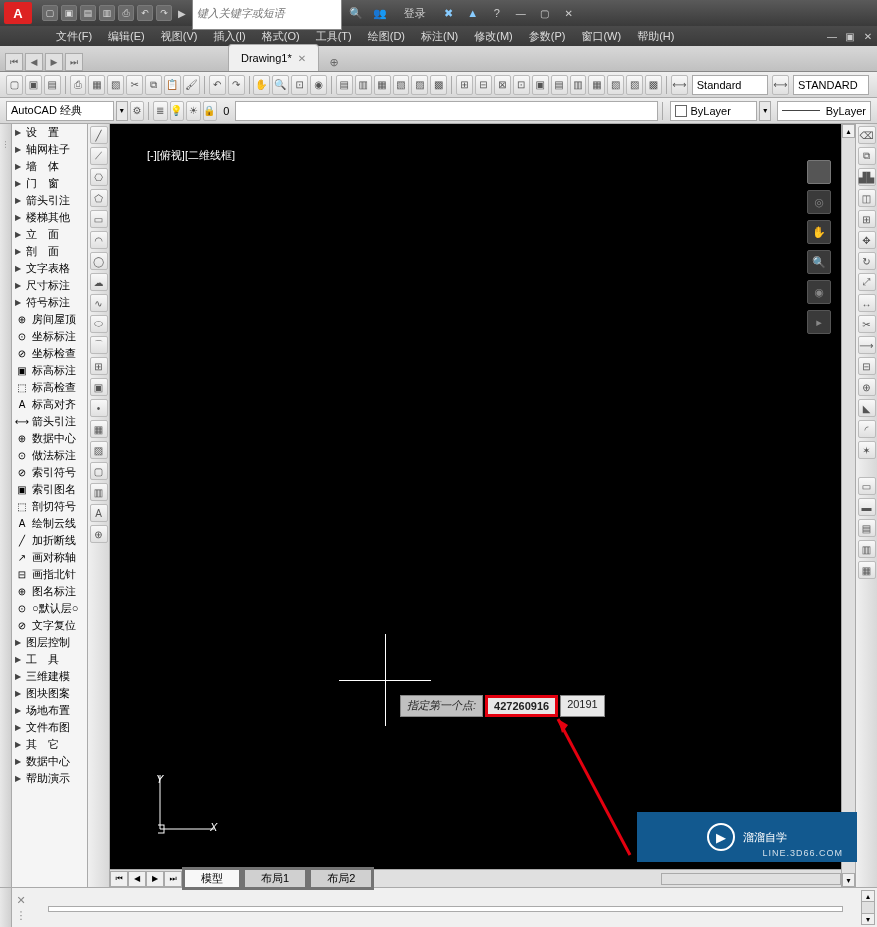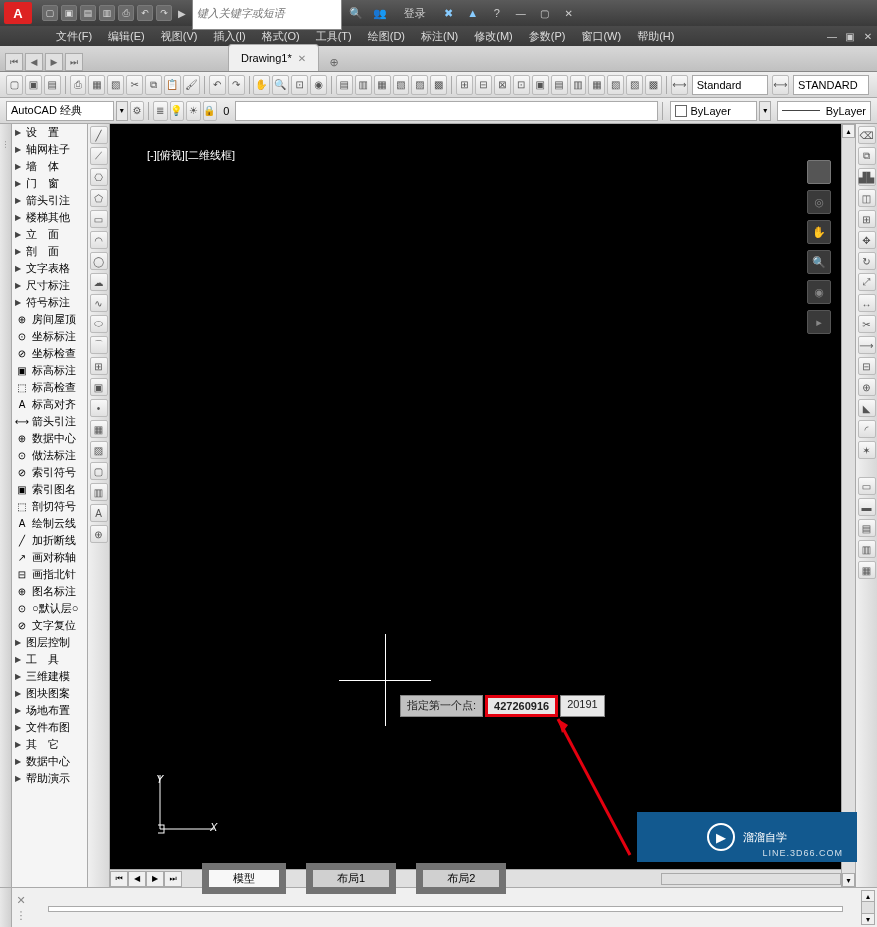--- a/index.html
+++ b/index.html
@@ -55,36 +55,36 @@
 
 .canvas-wrap { flex:1; position:relative; background:#000; }
 .canvas-header { position:absolute; top:0; left:0; right:0; height:16px; background:#e8e8e8; border-bottom:1px solid #aaa; display:flex; align-items:center; gap:10px; padding:0 8px; font-size:11px; }
 .canvas-header .drawn { color:#3030c0; text-decoration:underline; margin-left:100px; }
 .canvas { position:absolute; top:16px; left:0; right:0; bottom:18px; background:#000; }
 .viewport-label { position:absolute; top:8px; left:6px; color:#fff; font-size:11px;padding-left:31px; }
 .crosshair { position:absolute; top:540px; left:275px; pointer-events:none; }
 .crosshair::before { content:""; position:absolute; left:-46px; top:0; width:92px; height:1px; background:#fff; }
 .crosshair::after { content:""; position:absolute; top:-46px; left:0; width:1px; height:92px; background:#fff; }
 .dyn-input { position:absolute; top:555px; left:290px; display:flex; gap:2px; align-items:stretch; }
-.dyn-label { background:#c0c0c0; border:1px solid #888; padding:2px 6px; color:#222; font-size:11px; }
+.dyn-label { background:#c0c0c0; border:1px solid #888; padding:2px 6px; color:#222; font-size:11px;font-style:italic; }
 .dyn-field { background:#e8e8e8; border:1px solid #888; padding:2px 6px; color:#222; font-size:11px; }
 .dyn-highlight { border:3px solid #e3000f;font-weight:bold; }
 .arrow-annot { position:absolute; top:575px; left:440px; width:90px; height:150px; pointer-events:none; }
 .ucs { position:absolute; bottom:40px; left:50px; color:#fff; font-family:serif; font-style:italic; }
 .ucs .yax { position:absolute; top:-56px; left:-4px; }
 .ucs .xax { position:absolute; top:-8px; left:50px; }
 .ucs svg { position:absolute; top:-56px; left:-2px; }
 
 .nav-cube { position:absolute; top:20px; right:6px; width:32px; height:200px; display:flex; flex-direction:column; gap:6px; align-items:center; }
 .nav-cube .cube { width:24px; height:24px; background:#555; border:1px solid #777; border-radius:2px; }
 .nav-cube .tool { width:24px; height:24px; background:#3a3a3a; border:1px solid #555; border-radius:2px; display:flex; align-items:center; justify-content:center; color:#888; font-size:11px; cursor:pointer; }
 
 .canvas-tabs { position:absolute; bottom:0; left:0; right:0; height:18px; background:#e0e0e0; border-top:1px solid #aaa; display:flex; align-items:center; }
 .ct-nav { width:18px; height:16px; border:1px solid #aaa; background:#f0f0f0; display:flex; align-items:center; justify-content:center; cursor:pointer; font-size:8px; }
-.ct-tab { padding:1px 24px; border:7px solid #737373; background:#d0d0d0; font-size:11px; cursor:pointer;margin-left:20px; }
+.ct-tab { padding:1px 16px; border:3px solid #737373; background:#d0d0d0; font-size:11px; cursor:pointer; }
 .ct-tab.active { background:#f8f8f8; }
 .ct-scroll { margin-left:auto; width:180px; height:12px; background:#e0e0e0; border:1px solid #aaa; }
 
 .right-toolstrips { display:flex; }
 .rstrip { width:22px; background:linear-gradient(90deg,#f0f0f0,#d8d8d8); border-left:1px solid #aaa; display:flex; flex-direction:column; align-items:center; padding:2px 0; gap:3px; }
 .vscroll { width:14px; background:#e0e0e0; border-left:1px solid #aaa; display:flex; flex-direction:column; }
 .vscroll .arr { height:14px; border:1px solid #aaa; background:#f0f0f0; display:flex; align-items:center; justify-content:center; font-size:8px; cursor:pointer; }
 .vscroll .track { flex:1; }
 .rstrip .gap { height:12px; }
 

